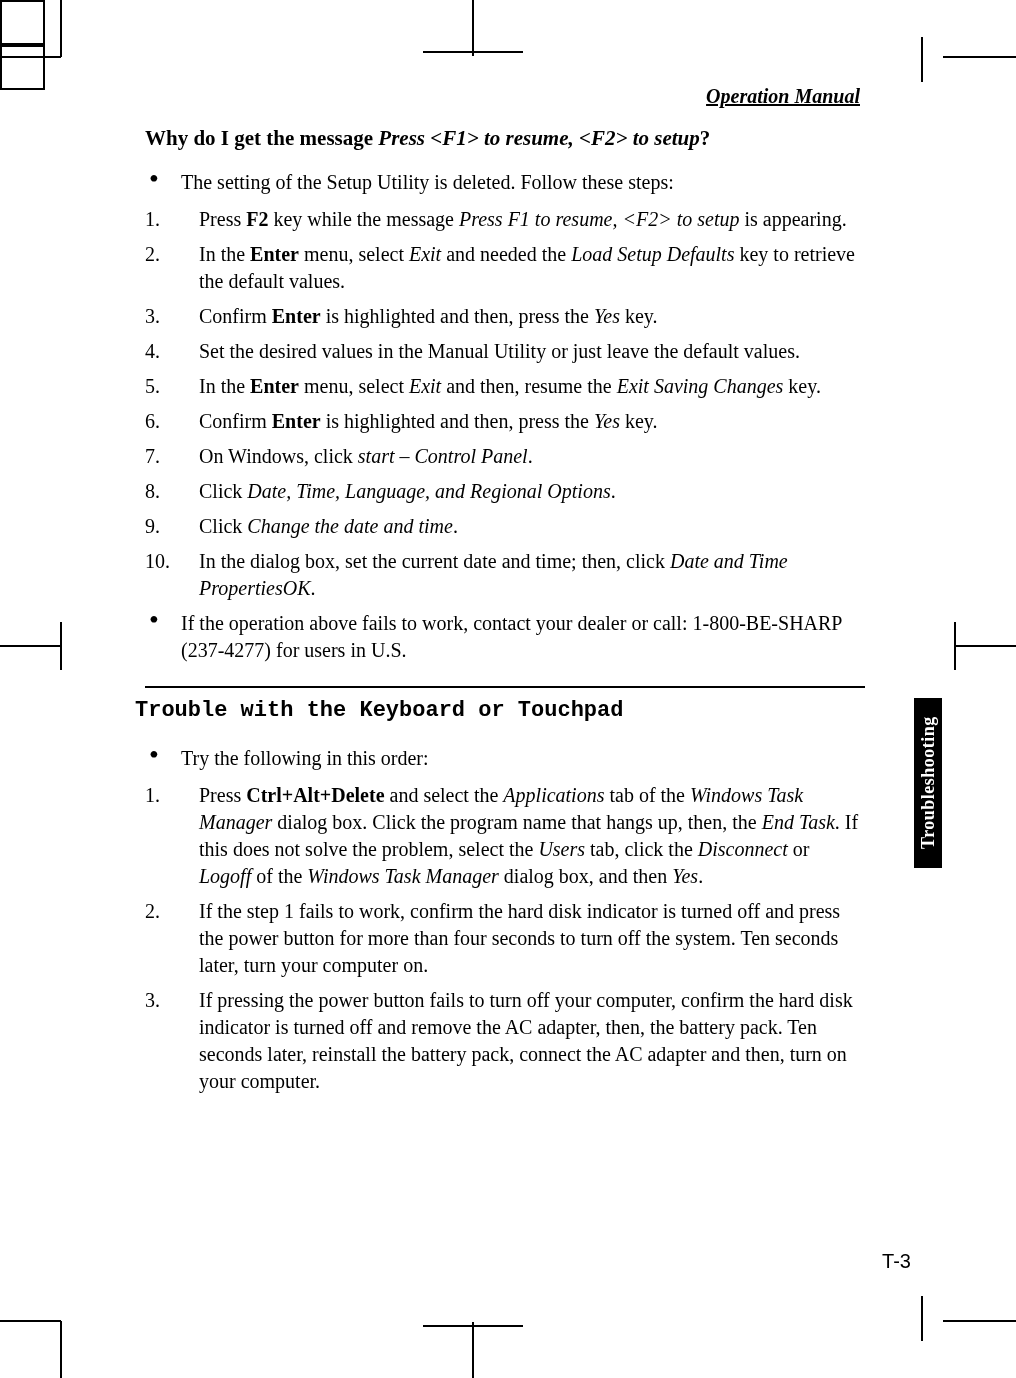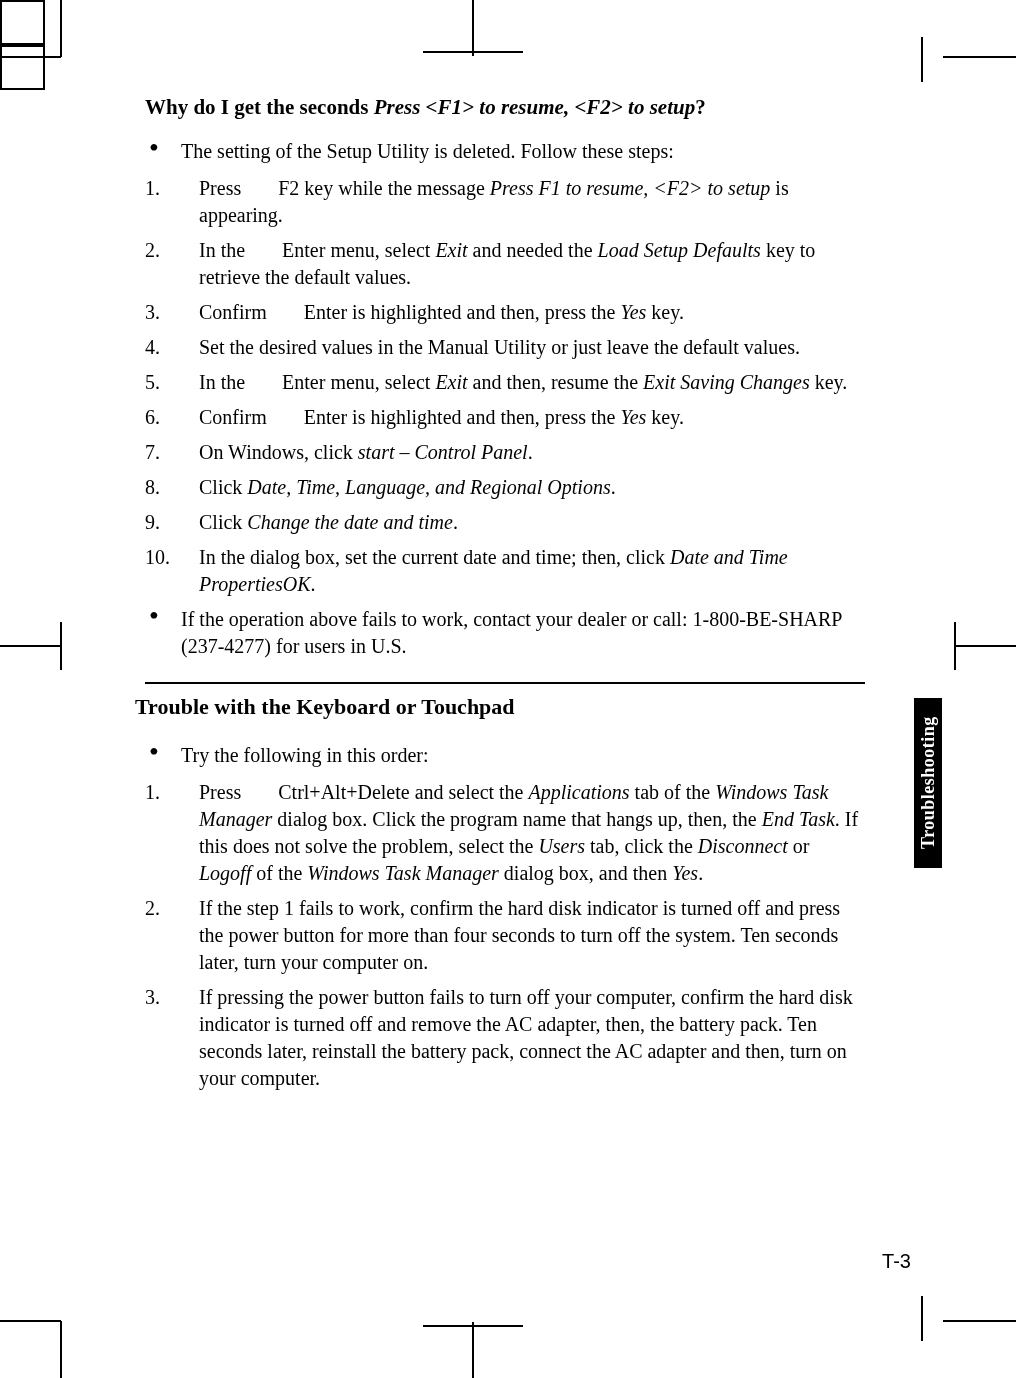--- a/index.html
+++ b/index.html
@@ -63,29 +63,29 @@
   .bullet-dot { width: 36px; text-align: left; font-size: 28px; line-height: 20px; padding-left: 4px;}
   .bullet-text { flex: 1; }
   .num-row {
     display: flex;
     font-size: 20px;
     margin: 6px 0 8px 0;
     line-height: 1.35;
   }
   .num { width: 54px; padding-left: 0;}
   .num-text { flex: 1; }
-  .b { font-weight: normal; margin-left: 32px; }
+  .b { font-weight: bold; }
   .i { font-style: italic; }
 
   .section-rule {
     border-top: 2px solid #000;
     margin: 22px 0 8px 0;
   }
   .section-title {
-    font-family: Liberation Serif, serif;
+    font-family: Liberation Mono, monospace;
     font-weight: bold;
     font-size: 22px;
     margin: 10px 0 22px -10px;
   }
 
   .side-tab {
     position: absolute;
     right: 74px;
     top: 698px;
     width: 28px;
@@ -128,23 +128,24 @@
 <div class="crop-mark cm-bc-h"></div>
 <div class="crop-mark cm-bc-v"></div>
 <div class="cm-br-box"></div>
 <div class="crop-mark cm-br-h"></div>
 <div class="crop-mark cm-br-v"></div>
 
 <div class="side-tab">Troubleshooting</div>
 <div class="page-num">T-3</div>
 
 <div class="page">
+  <div class="running-head">Operation Manual</div>
 
   <div class="q-head">
-    <span>Why do I get the seconds </span><span class="ital">Press &lt;F1&gt; to resume, &lt;F2&gt; to setup</span><span>?</span>
+    <span>Why do I get the message </span><span class="ital">Press &lt;F1&gt; to resume, &lt;F2&gt; to setup</span><span>?</span>
   </div>
 
   <div class="bullet-row">
     <div class="bullet-dot">•</div>
     <div class="bullet-text">The setting of the Setup Utility is deleted. Follow these steps:</div>
   </div>
 
   <div id="s1-steps">
       <div class="num-row">
         <div class="num">1.</div>

